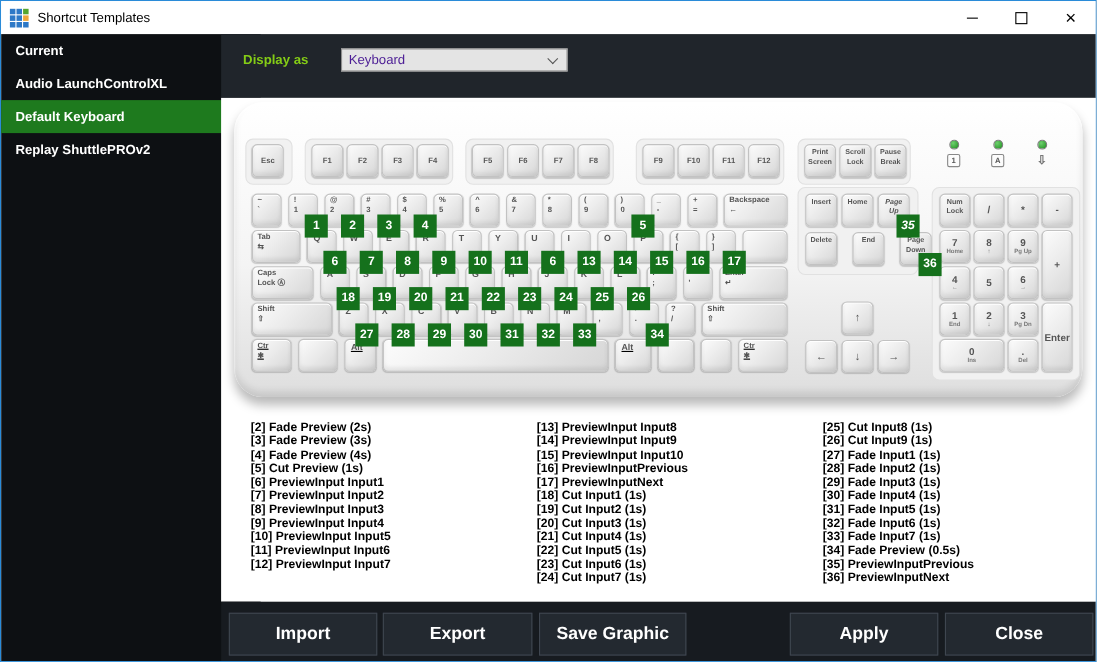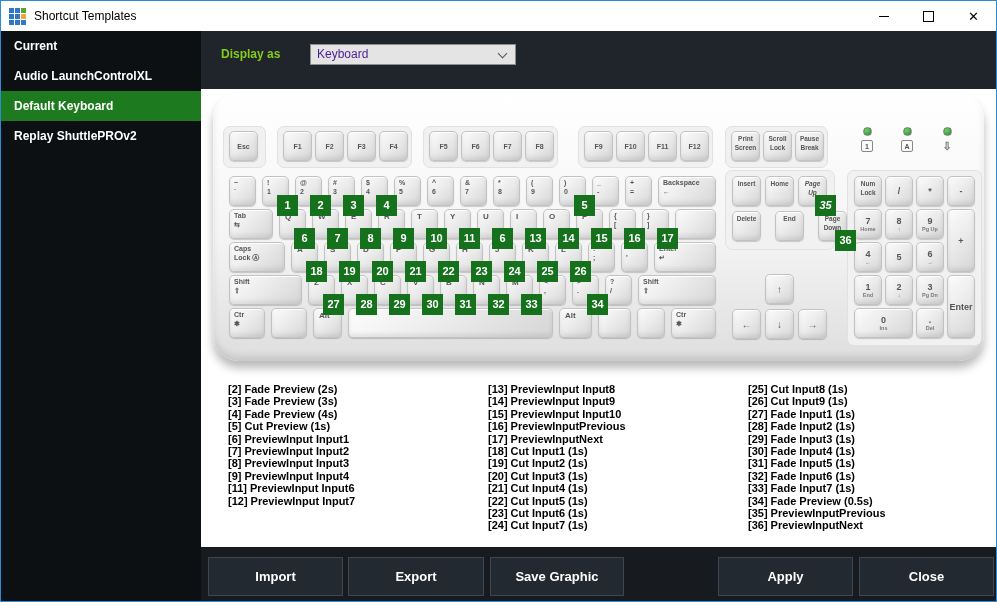--- a/index.html
+++ b/index.html
@@ -58,21 +58,21 @@
   .np-sub{font-size:5.5px;color:#777;line-height:7px;}
   .k-top,.k-bot{display:block;}
 
   
   .sc-col{position:absolute;top:294px;width:255px;font-size:11px;font-weight:bold;color:#000;line-height:12.4px;}
   .sc-col div{white-space:nowrap;}
 
   
   #footer{position:absolute;left:200px;top:546px;width:797px;height:56px;background:#171b20;}
   .foot-btn{position:absolute;top:10px;height:39px;background:#232930;border:1px solid #3f4650;box-sizing:border-box;
-            color:#fff;font-size:13px;font-weight:bold;text-align:center;line-height:37px;cursor:default;}
+            color:#fff;font-size:16px;font-weight:bold;text-align:center;line-height:37px;cursor:default;}
 </style>
 </head>
 <body>
 
 <div id="window">
 
   <div id="titlebar">
     <div id="app-icon">
         <span style="background: rgb(46, 121, 199);"></span>
         <span style="background: rgb(46, 121, 199);"></span>
@@ -407,21 +407,21 @@
           </div>
           <div class="key dual" style="width: 27px;">
             <span class="k-top">?</span>
             <span class="k-bot">/</span>
           </div>
           <div class="key dual" style="width: 78px;">
             <span class="k-top">Shift</span>
             <span class="k-bot">⇧</span>
           </div>
         </div>
-        <div class="kb-row" style="left: 16px; top: 215px;">
+        <div class="kb-row" style="left: 16px; top: 215px; text-decoration: underline;">
           <div class="key dual" style="width: 36px;">
             <span class="k-top">Ctr</span>
             <span class="k-bot">✱</span>
           </div>
           <div class="key" style="width: 36px;"></div>
           <div class="key tl" style="width: 29px;">
             <span class="k-main">Alt</span>
           </div>
           <div class="key" style="width: 205px;"></div>
           <div class="key tl" style="width: 33px;">
@@ -540,20 +540,21 @@
     <div id="lists">
         <div class="sc-col" style="left: 27px;">
           <div>[2] Fade Preview (2s)</div>
           <div>[3] Fade Preview (3s)</div>
           <div>[4] Fade Preview (4s)</div>
           <div>[5] Cut Preview (1s)</div>
           <div>[6] PreviewInput Input1</div>
           <div>[7] PreviewInput Input2</div>
           <div>[8] PreviewInput Input3</div>
           <div>[9] PreviewInput Input4</div>
+          <div>[10] PreviewInput Input5</div>
           <div>[11] PreviewInput Input6</div>
           <div>[12] PreviewInput Input7</div>
         </div>
         <div class="sc-col" style="left: 287px;">
           <div>[13] PreviewInput Input8</div>
           <div>[14] PreviewInput Input9</div>
           <div>[15] PreviewInput Input10</div>
           <div>[16] PreviewInputPrevious</div>
           <div>[17] PreviewInputNext</div>
           <div>[18] Cut Input1 (1s)</div>

